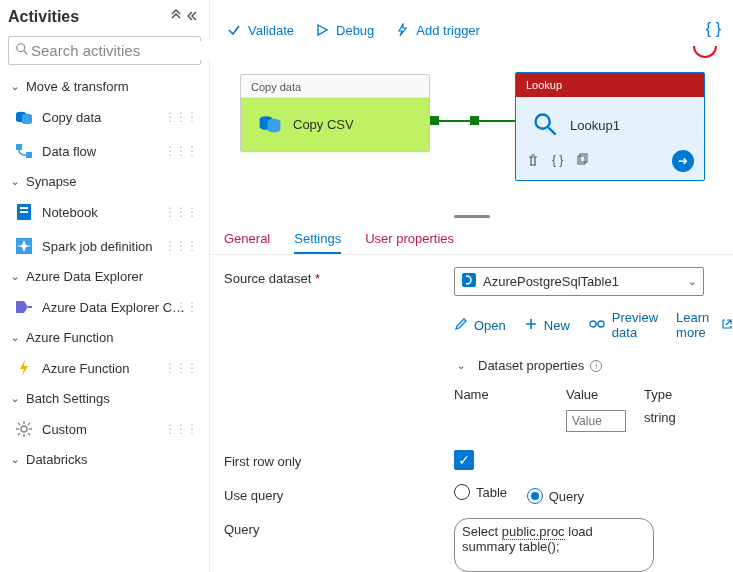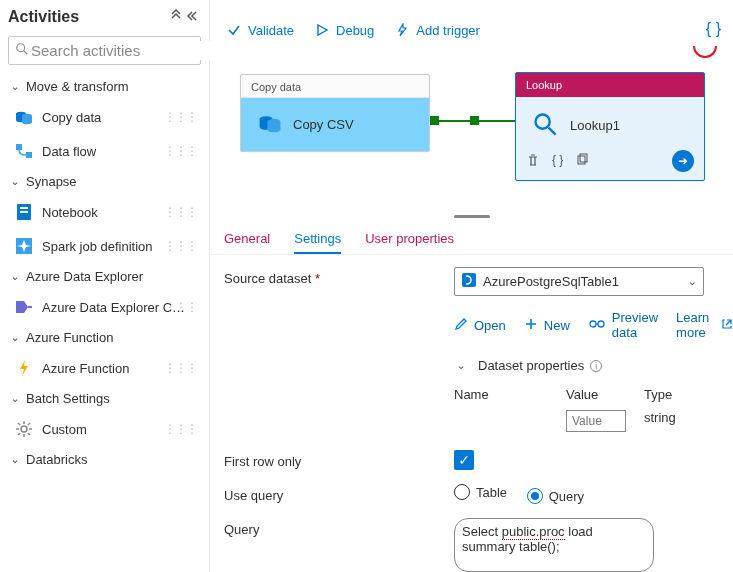--- a/index.html
+++ b/index.html
@@ -156,32 +156,32 @@
   }
   .node .node-title {
     font-size: 11px;
     color: #555;
     padding: 6px 10px 4px 10px;
   }
   .node .node-body {
     display: flex;
     align-items: center;
     padding: 12px 16px;
-    background: #7dd3fc;
+    background: #bef264;
     border-top: 1px solid #e4e4e4;
     gap: 10px;
   }
   .node-name { font-size: 13px; color: #323130; }
 
   .node-lookup {
     border: 1px solid #0078D4;
     background: #e6f2fb;
   }
   .node-lookup .node-title {
-    background: #be185d;
+    background: #b91c1c;
     color: #fff;
     padding: 6px 10px;
   }
   .lookup-body {
     display: flex;
     align-items: center;
     padding: 14px 16px 10px 16px;
     gap: 12px;
   }
   .lookup-footer {

